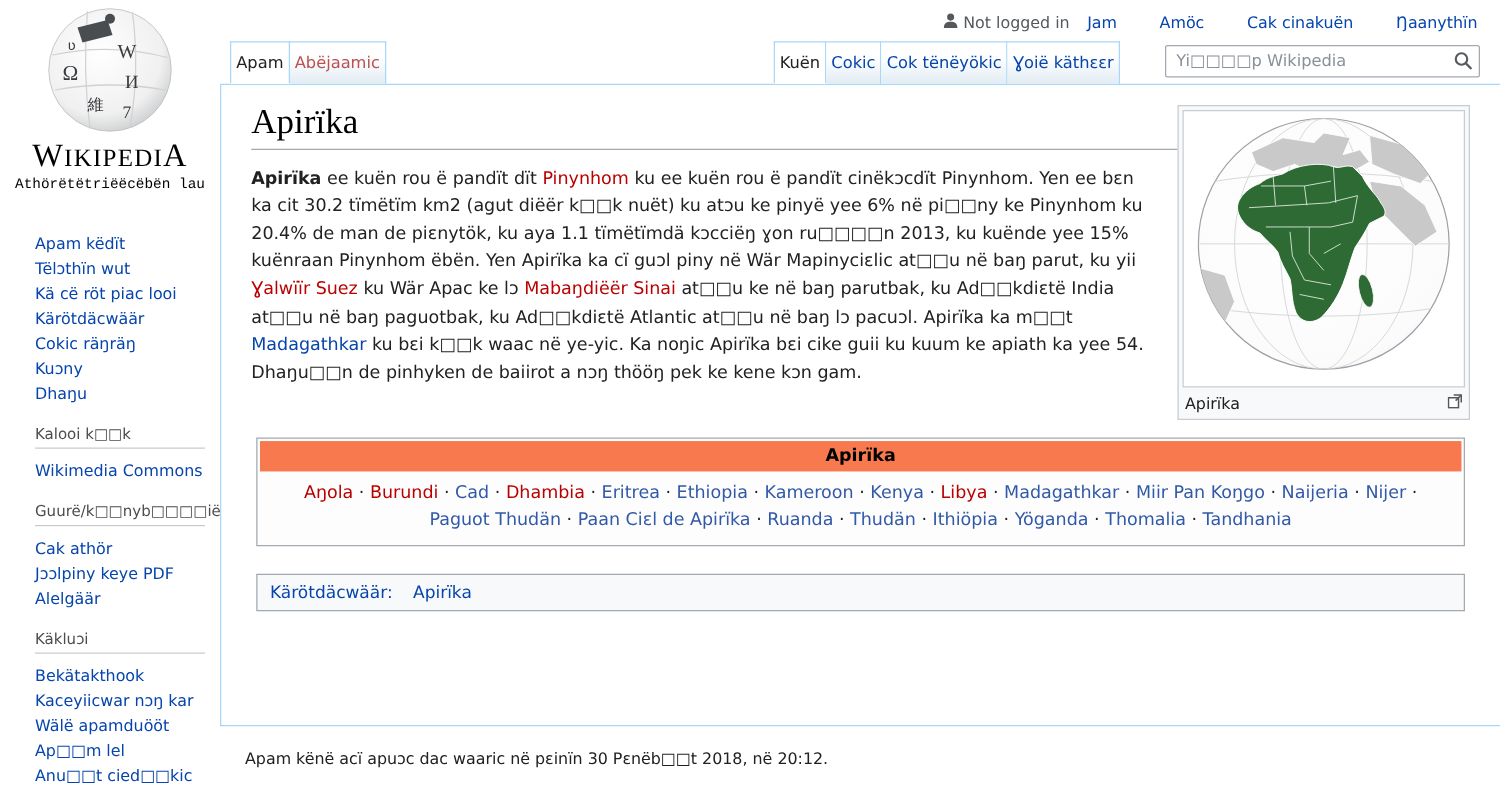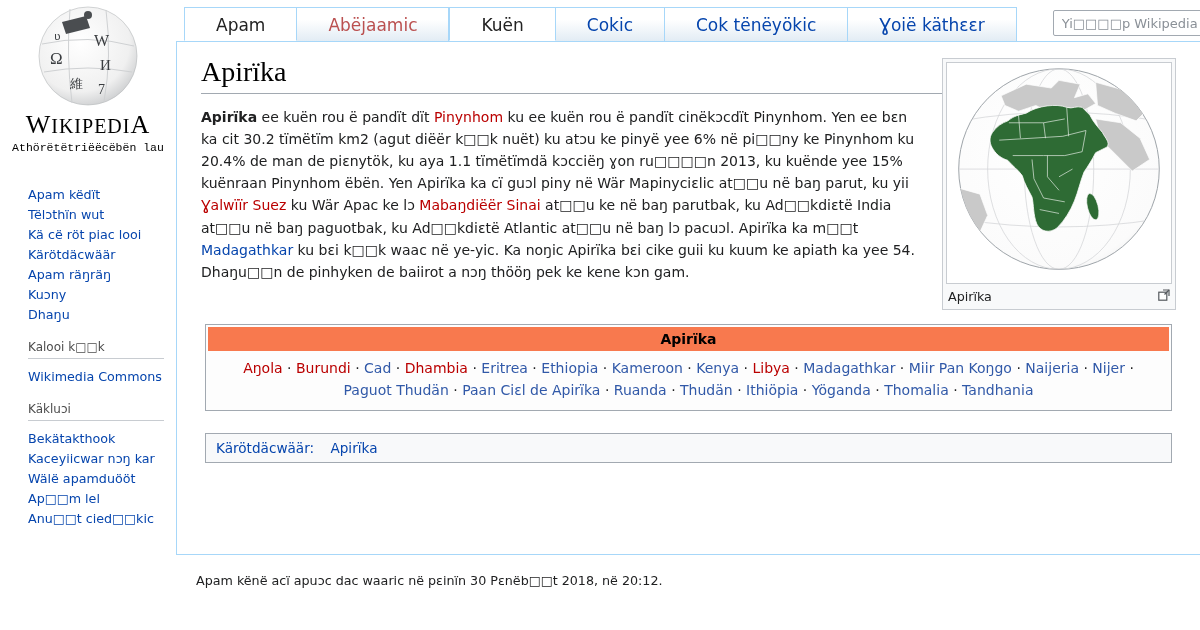--- a/index.html
+++ b/index.html
@@ -24,21 +24,21 @@
 
   
   #page { margin-left:176px; }
   .personal-bar { display:flex; justify-content:flex-end; align-items:center;
     gap:14px; padding:9px 16px 0 0; font-size:12.7px; height:26px; }
   .personal-bar .uid { color:#54595d; display:flex; align-items:center; gap:4px; }
   .personal-bar a { color:#0645ad; text-decoration:none; cursor:pointer; }
 
   .header-bottom { display:flex; align-items:flex-end; margin-top:7px;
     border-bottom:1px solid #a7d7f9; padding-right:16px; }
-  .tab { height:34px; line-height:34px; padding:0 31px; font-size:17px;
+  .tab { height:34px; line-height:34px; padding:0 4px; font-size:13px;
     background:linear-gradient(180deg,#ffffff 35%,#e2ecf4 100%);
     border:1px solid #a7d7f9; border-bottom:none; white-space:nowrap; cursor:pointer; }
   .tab + .tab { border-left:none; }
   .tab a { text-decoration:none; color:#0645ad; }
   .tab.red a { color:#ba5050; }
   .tab.active { background:#fff; margin-bottom:-1px; border-bottom:1px solid #fff; }
   .tab.active a { color:#222; }
   .tabs-left { display:flex; margin-left:8px; }
   .tabs-right { display:flex; margin-left:auto; }
   .search-area { position:relative; margin:0 0 5px 36px; }
@@ -118,46 +118,66 @@
     <div class="wordmark" id="wordmark"><span class="cap">W</span>IKIPEDI<span class="cap">A</span></div>
     <div class="tagline">Athörëtëtriëëcëbën lau</div>
   </div>
   <div id="side-groups">
       <div class="side-group" id="group-first">
         <ul>
           <li><a>Apam këdït</a></li>
           <li><a>Tëlɔthïn wut</a></li>
           <li><a>Kä cë röt piac looi</a></li>
           <li><a>Kärötdäcwäär</a></li>
-          <li><a>Apam räŋräŋ</a></li>
+          <li><a>Cokic räŋräŋ</a></li>
           <li><a>Kuɔny</a></li>
           <li><a>Dhaŋu</a></li>
         </ul>
       </div>
       <div class="side-group">
         <h3>Kalooi k□□k</h3>
         <ul>
           <li><a>Wikimedia Commons</a></li>
+        </ul>
+      </div>
+      <div class="side-group">
+        <h3>Guurë/k□□nyb□□□□ië</h3>
+        <ul>
+          <li><a>Cak athör</a></li>
+          <li><a>Jɔɔlpiny keye PDF</a></li>
+          <li><a>Alelgäär</a></li>
         </ul>
       </div>
       <div class="side-group">
         <h3>Käkluɔi</h3>
         <ul>
           <li><a>Bekätakthook</a></li>
           <li><a>Kaceyiicwar nɔŋ kar</a></li>
           <li><a>Wälë apamduööt</a></li>
           <li><a>Ap□□m lel</a></li>
           <li><a>Anu□□t cied□□kic</a></li>
           <li></li>
         </ul>
       </div>
     </div>
 </div>
 
 <div id="page">
+  <div class="personal-bar">
+    <span class="uid">
+      <span>
+        <svg width="13" height="13" viewBox="0 0 12 12">
+            <circle cx="6" cy="3.4" r="2.6" fill="#54595d"></circle>
+            <path d="M1 11.5 C1 7.8 3 6.8 6 6.8 C9 6.8 11 7.8 11 11.5 Z" fill="#54595d"></path>
+          </svg>
+      </span>
+      <span>Not logged in</span>
+    </span>
+    <span id="personal-links" style="display: inline-flex; gap: 12px;"><a style="margin-right: 2px;">Jam</a>&nbsp;&nbsp;<a style="margin-right: 2px;">Amöc</a>&nbsp;&nbsp;<a style="margin-right: 2px;">Cak cinakuën</a>&nbsp;&nbsp;<a style="margin-right: 2px;">Ŋaanythïn</a></span>
+  </div>
 
   <div class="header-bottom">
     <div class="tabs-left" id="tabs-left">
         <div class="tab active"><a>Apam</a></div>
         <div class="tab red"><a>Abëjaamic</a></div>
       </div>
     <div class="tabs-right" id="tabs-right">
         <div class="tab active"><a>Kuën</a></div>
         <div class="tab"><a>Cokic</a></div>
         <div class="tab"><a>Cok tënëyökic</a></div>

